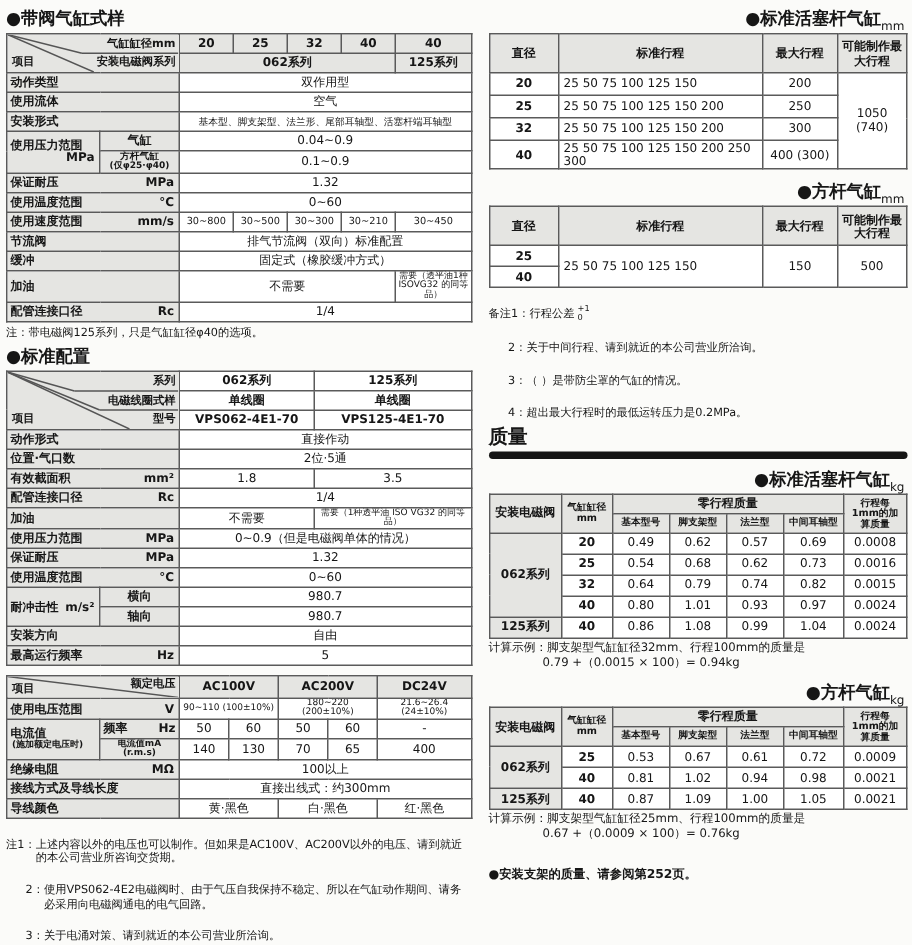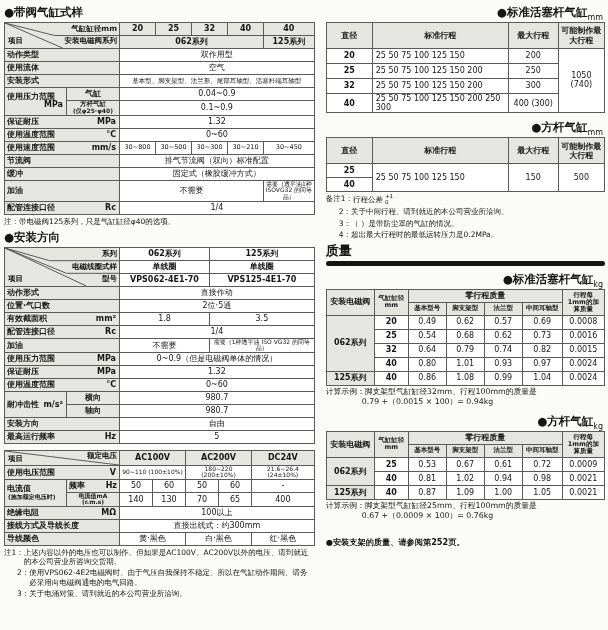--- a/index.html
+++ b/index.html
@@ -20,21 +20,21 @@
 .v{background:#fff}
 .b{font-weight:bold}
 .tl{text-align:left;padding-left:3px}
 .xs{font-size:6px;line-height:6.5px;padding:0 1px}
 .x7{font-size:6.5px;line-height:7px}
 .t15 td{height:15px}
 .t14 td{height:14px}
 .diag{background:#e5e5e2;position:relative;padding:0}
 .diag span{position:absolute;font-weight:bold;font-size:7.5px;white-space:nowrap}
 .diag svg{position:absolute;left:0;top:0;width:100%;height:100%}
-.note{font-size:7.5px;display:flex;margin-top:2px;line-height:1.25}
+.note{font-size:7.5px;display:flex;margin-top:12px;line-height:1.25}
 .note .np{white-space:nowrap}
 .note .nt{flex:1}
 .ind{padding-left:13px}
 .tblnote{font-size:7.5px;margin:2px 0 3px}
 .gap{height:6px}
 .h2{font-size:13px;font-weight:bold;margin:2px 0 1px}
 .bar{height:5px;background:#151515;border-radius:3px;margin:0 0 5px}
 .ex{font-size:7.8px;margin-top:1px;line-height:1.3}
 .ex2{padding-left:36px;font-size:7.8px;line-height:1.3}
 .bnote{font-size:8.2px;font-weight:bold;margin-top:16px}
@@ -140,21 +140,21 @@
 <td class="v xs">需要（透平油1种 ISOVG32 的同等品）</td>
 </tr>
 <tr>
             <td class="l" colspan="2"><span>配管连接口径</span><span class="u">Rc</span></td>
             <td class="v" colspan="5">1/4</td>
           </tr>
 </tbody>
       </table>
 <div class="tblnote">注：带电磁阀125系列，只是气缸缸径φ40的选项。</div>
 
-<div class="sec-title">●安装方向</div>
+<div class="sec-title">●标准配置</div>
 <table>
 <colgroup>
           <col style="width:62px">
           <col style="width:53px">
           <col style="width:90px">
           <col>
         </colgroup>
 <tbody>
           <tr>
 <td class="diag" colspan="2" rowspan="3" style="height:39px">

